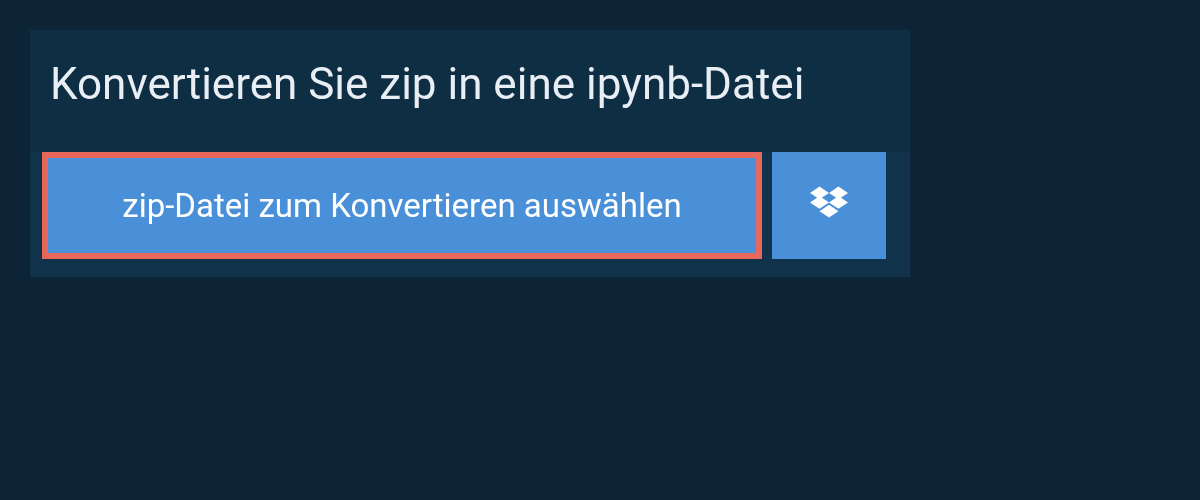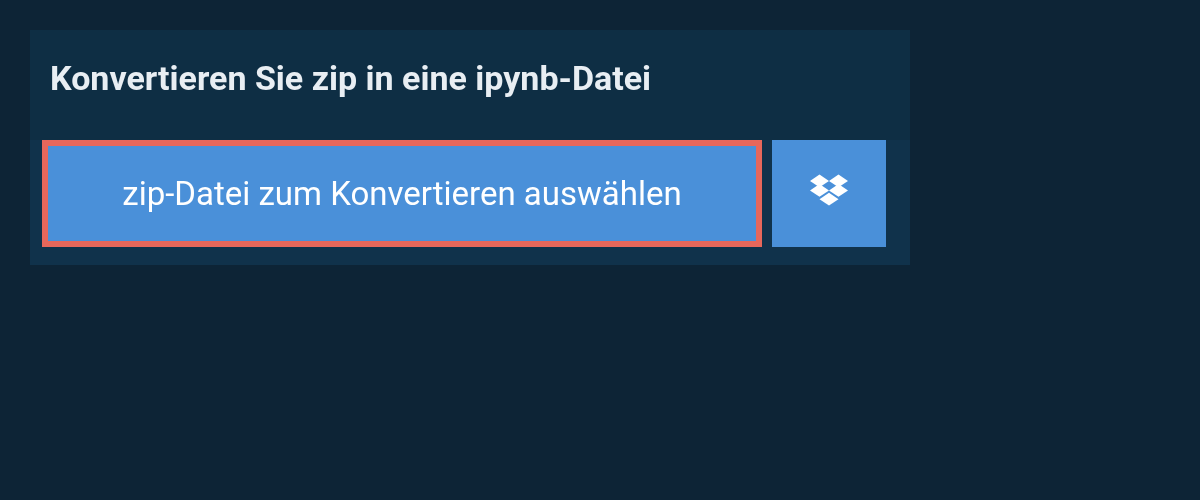--- a/index.html
+++ b/index.html
@@ -14,22 +14,22 @@
       font-family: -apple-system, BlinkMacSystemFont, "Segoe UI", Roboto, Helvetica, Arial, sans-serif;
       overflow: hidden;
     }
     .panel {
       background: #10324b;
       margin: 30px 30px 0 30px;
       width: 880px;
     }
     .heading {
       color: #e8eef3;
-      font-size: 34px;
-      font-weight: 700;
+      font-size: 44px;
+      font-weight: 400;
       padding: 28px 20px 42px 20px;
       background: #0e2e44;
     }
     .action-row {
       display: flex;
       padding: 0 12px 18px 12px;
       gap: 10px;
       align-items: stretch;
     }
     .select-button {

